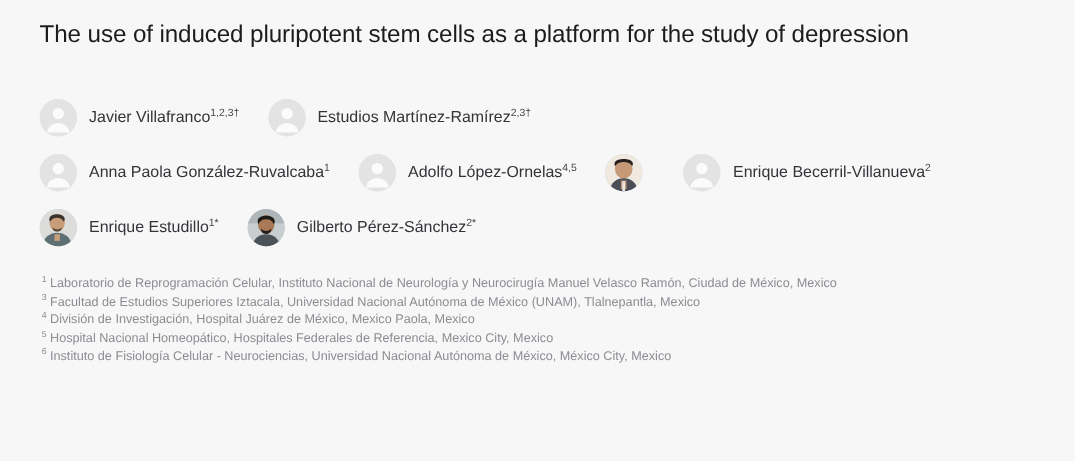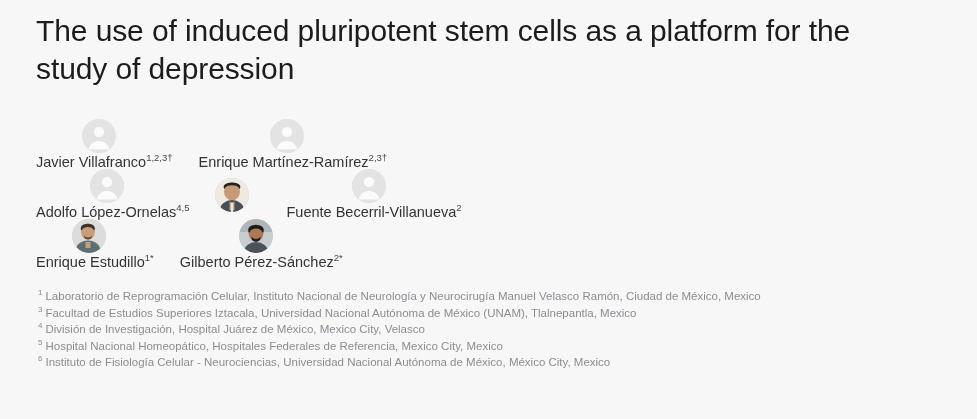--- a/index.html
+++ b/index.html
@@ -20,21 +20,21 @@
     width: 977px;
     height: 419px;
     box-sizing: border-box;
     padding: 0 36px;
   }
 
   
   .article-title {
     margin: 0;
     padding-top: 12px;
-    font-size: 30px;
+    font-size: 22px;
     line-height: 38px;
     font-weight: 400;
     color: #1c1c1c;
     letter-spacing: -0.1px;
     max-width: 880px;
   }
 
   
   .authors {
     margin-top: 32px;
@@ -42,21 +42,20 @@
   .author-row {
     display: flex;
     align-items: center;
     height: 50px;
   }
   .author {
     display: flex;
     align-items: center;
     margin-right: 26px;
     white-space: nowrap;
-    flex-direction: column;
   }
   .avatar {
     width: 34px;
     height: 34px;
     border-radius: 50%;
     flex: 0 0 34px;
     margin-right: 11px;
     overflow: hidden;
     position: relative;
     background: #e3e3e3;
@@ -120,26 +119,36 @@
       </div>
 
       <div class="author">
         <span class="avatar placeholder">
           <svg width="34" height="34" viewBox="0 0 34 34" aria-hidden="true">
             <circle cx="17" cy="17" r="17" fill="#e3e3e3"></circle>
             <circle cx="17" cy="13.2" r="5.1" fill="#fbfbfb"></circle>
             <path d="M6.6 30.5c0.9-5.5 5.3-8.6 10.4-8.6s9.5 3.1 10.4 8.6z" fill="#fbfbfb"></path>
           </svg>
         </span>
-        <span class="author-name"><span>Enrique Martínez-Ramírez</span><sup>2,3†</sup></span>
+        <span class="author-name"><span>Estudios Martínez-Ramírez</span><sup>2,3†</sup></span>
       </div>
 
     </div>
 
     <div class="author-row">
+      <div class="author">
+        <span class="avatar placeholder">
+          <svg width="34" height="34" viewBox="0 0 34 34" aria-hidden="true">
+            <circle cx="17" cy="17" r="17" fill="#e3e3e3"></circle>
+            <circle cx="17" cy="13.2" r="5.1" fill="#fbfbfb"></circle>
+            <path d="M6.6 30.5c0.9-5.5 5.3-8.6 10.4-8.6s9.5 3.1 10.4 8.6z" fill="#fbfbfb"></path>
+          </svg>
+        </span>
+        <span class="author-name"><span>Anna Paola González-Ruvalcaba</span><sup>1</sup></span>
+      </div>
 
       <div class="author">
         <span class="avatar placeholder">
           <svg width="34" height="34" viewBox="0 0 34 34" aria-hidden="true">
             <circle cx="17" cy="17" r="17" fill="#e3e3e3"></circle>
             <circle cx="17" cy="13.2" r="5.1" fill="#fbfbfb"></circle>
             <path d="M6.6 30.5c0.9-5.5 5.3-8.6 10.4-8.6s9.5 3.1 10.4 8.6z" fill="#fbfbfb"></path>
           </svg>
         </span>
         <span class="author-name"><span>Adolfo López-Ornelas</span><sup>4,5</sup></span>
@@ -166,21 +175,21 @@
       </div>
 
       <div class="author">
         <span class="avatar placeholder">
           <svg width="34" height="34" viewBox="0 0 34 34" aria-hidden="true">
             <circle cx="17" cy="17" r="17" fill="#e3e3e3"></circle>
             <circle cx="17" cy="13.2" r="5.1" fill="#fbfbfb"></circle>
             <path d="M6.6 30.5c0.9-5.5 5.3-8.6 10.4-8.6s9.5 3.1 10.4 8.6z" fill="#fbfbfb"></path>
           </svg>
         </span>
-        <span class="author-name"><span>Fuente Becerril-Villanueva</span><sup>2</sup></span>
+        <span class="author-name"><span>Enrique Becerril-Villanueva</span><sup>2</sup></span>
       </div>
     </div>
 
     <div class="author-row">
 
       <div class="author">
         <span class="avatar photo">
           <svg width="34" height="34" viewBox="0 0 34 34" aria-hidden="true">
             <defs>
                 <clipPath id="c3">
@@ -220,18 +229,18 @@
         </span>
         <span class="author-name"><span>Gilberto Pérez-Sánchez</span><sup>2*</sup></span>
       </div>
     </div>
 
   </div>
 
   <div class="affiliations">
     <div class="affiliation"><span class="aff-num">1</span><span>Laboratorio de Reprogramación Celular, Instituto Nacional de Neurología y Neurocirugía Manuel Velasco Ramón, Ciudad de México, Mexico</span></div>
     <div class="affiliation"><span class="aff-num">3</span><span>Facultad de Estudios Superiores Iztacala, Universidad Nacional Autónoma de México (UNAM), Tlalnepantla, Mexico</span></div>
-    <div class="affiliation"><span class="aff-num">4</span><span>División de Investigación, Hospital Juárez de México, Mexico City, Velasco</span></div>
+    <div class="affiliation"><span class="aff-num">4</span><span>División de Investigación, Hospital Juárez de México, Mexico Paola, Mexico</span></div>
     <div class="affiliation"><span class="aff-num">5</span><span>Hospital Nacional Homeopático, Hospitales Federales de Referencia, Mexico City, Mexico</span></div>
     <div class="affiliation"><span class="aff-num">6</span><span>Instituto de Fisiología Celular - Neurociencias, Universidad Nacional Autónoma de México, México City, Mexico</span></div>
   </div>
 
 </div>
 
 </body></html>

